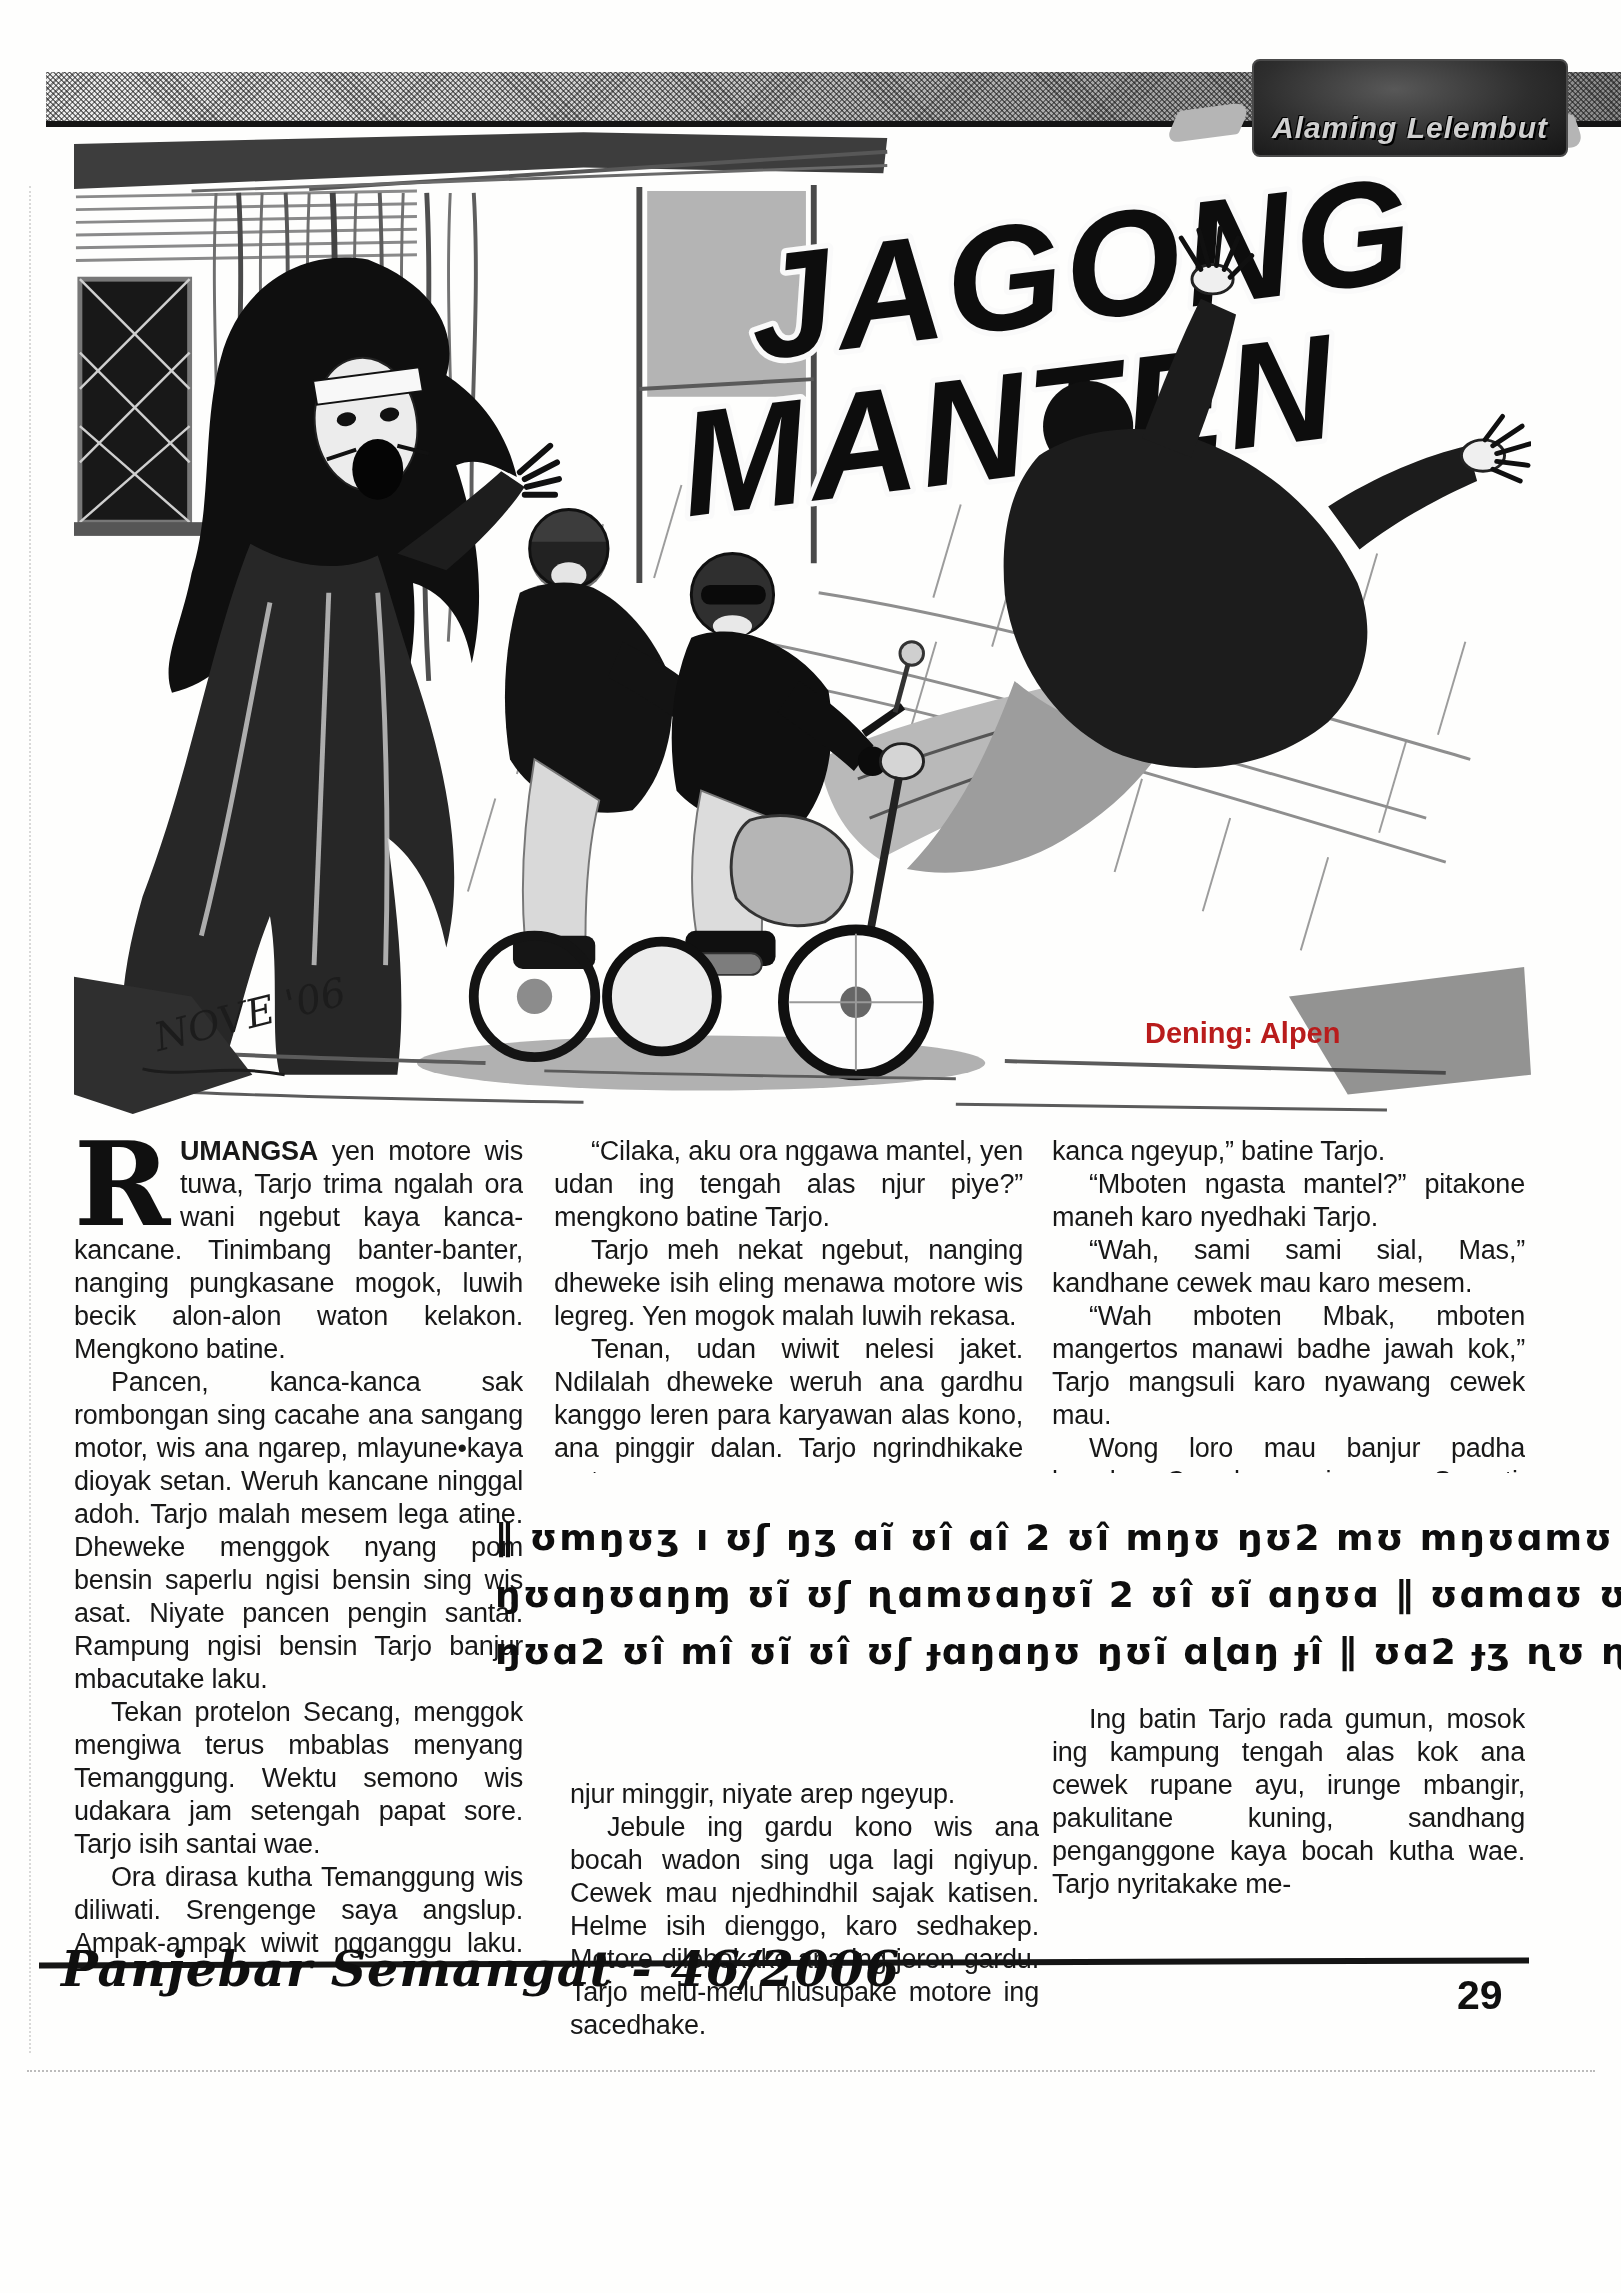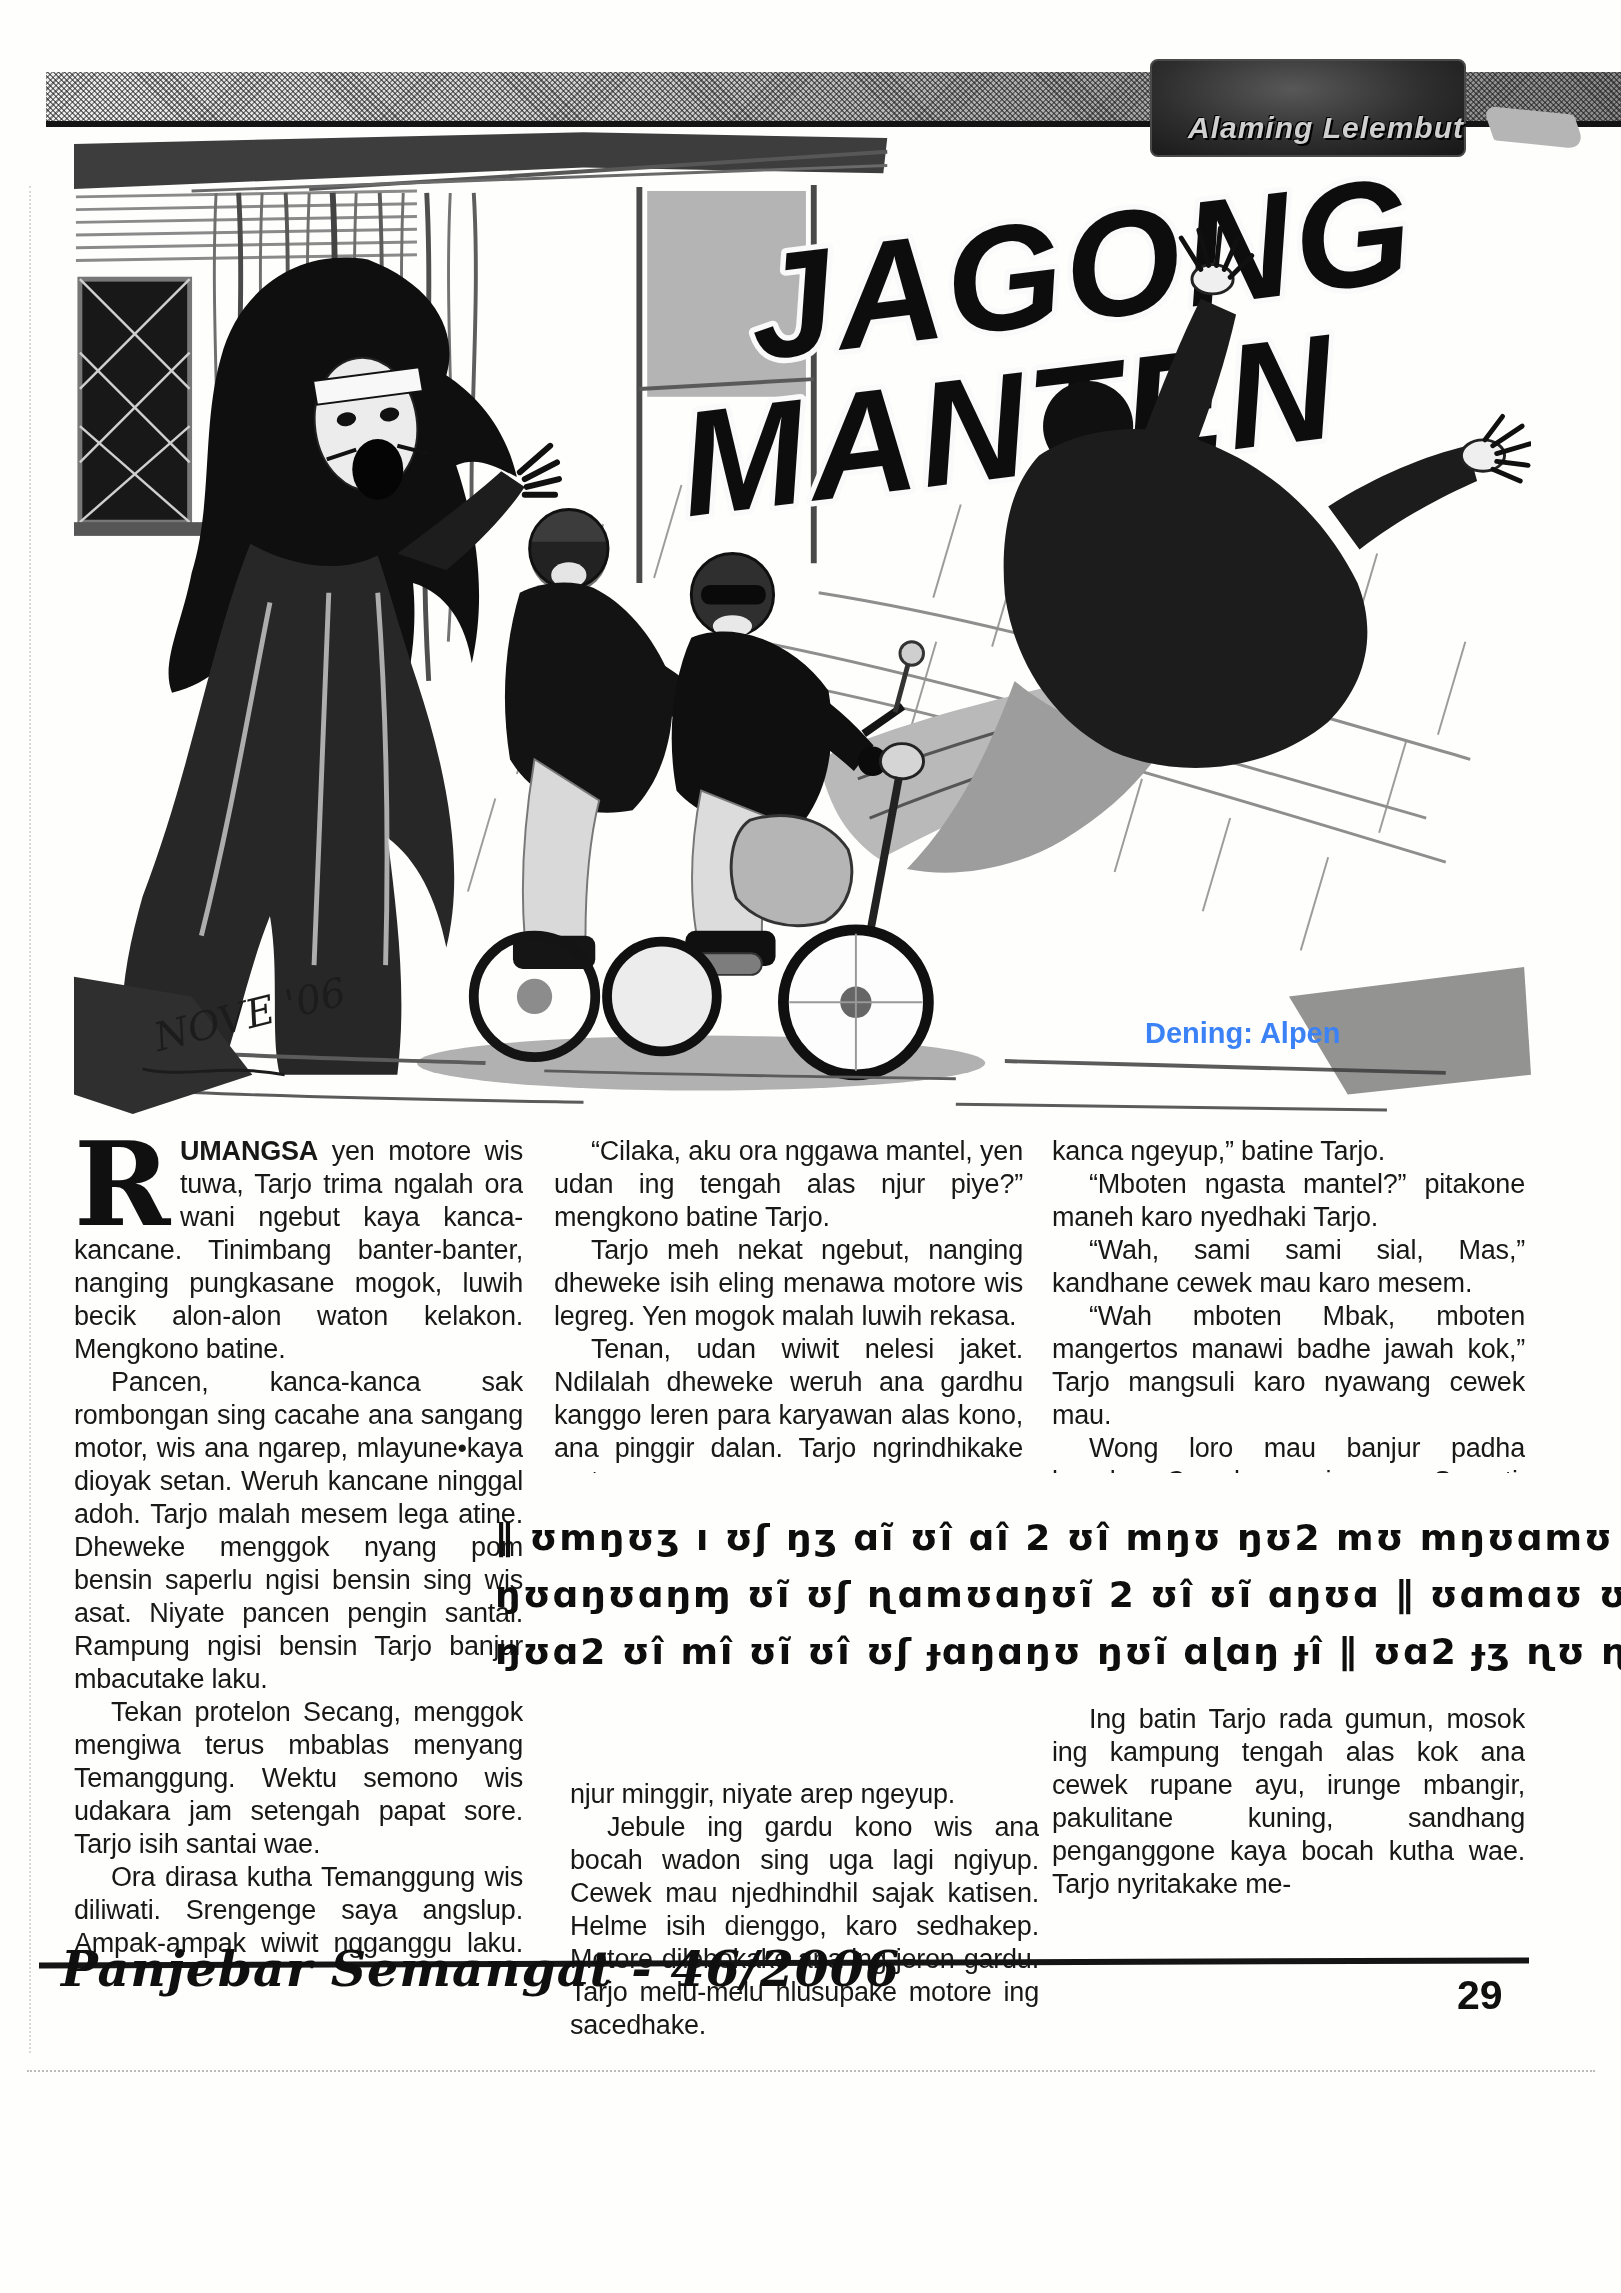--- a/index.html
+++ b/index.html
@@ -12,30 +12,30 @@
     background:
       repeating-linear-gradient(45deg, rgba(20,20,20,.55) 0 1.5px, transparent 1.5px 3.9px),
       repeating-linear-gradient(-45deg, rgba(20,20,20,.45) 0 1.5px, transparent 1.5px 3.9px),
       linear-gradient(90deg,#ececec 0%,#cfcfcf 35%,#a9a9a9 65%,#8a8a8a 100%);
     border-bottom:6.9px solid #141414;}
 
   
   .badge-wing{position:absolute;background:#b5b5b5;}
   .badge-wing.left{left:1174px;top:106px;width:69px;height:33px;transform:skewX(-30deg) rotate(-8deg);border-radius:3.9px 17.6px 2px 13.7px;}
   .badge-wing.right{left:1490px;top:110px;width:88px;height:35px;transform:skewX(24deg) rotate(6deg);border-radius:13.7px 3.9px 17.6px 2px;}
-  .badge{position:absolute;left:1150px;top:59px;width:316px;height:98px;
+  .badge{position:absolute;left:1252px;top:59px;width:316px;height:98px;
     background:radial-gradient(ellipse at 45% 30%, #585858 0%, #2e2e2e 55%, #161616 100%);
-    border:2.9px solid #4a4a4a;border-radius:7.8px;display:flex;align-items:flex-end;justify-content:flex-end;
+    border:2.9px solid #4a4a4a;border-radius:7.8px;display:flex;align-items:flex-end;justify-content:center;
     padding-bottom:9.8px;}
   .badge span{font-size:30px;font-weight:700;font-style:italic;color:#cfcfcf;
     text-shadow:2px 2px 0 #000,-1px -1px 0 #000;letter-spacing:1px;}
 
   
   .illustration{position:absolute;left:74px;top:132px;width:1457px;height:992px;}
-  .credit{position:absolute;left:1071px;top:885px;font-size:29px;font-weight:700;color:#3b82f6;}
+  .credit{position:absolute;left:1071px;top:885px;font-size:29px;font-weight:700;color:#b91c1c;}
 
   
   .col{position:absolute;text-align:justify;font-size:27px;line-height:33px;color:#181818;overflow:hidden;letter-spacing:-0.2px;}
   .col p{margin:0;}
   .col p.ind{text-indent:37px;}
   .col-1{left:74px;top:1135px;width:449px;height:829px;}
   .col-2a{left:554px;top:1135px;width:469px;height:338px;}
   .col-3a{left:1052px;top:1135px;width:473px;height:338px;}
   .col-2b{left:554px;top:1778px;width:469px;height:263px;margin-left:16px;}
   .col-3b{left:1052px;top:1703px;width:473px;height:263px;}

